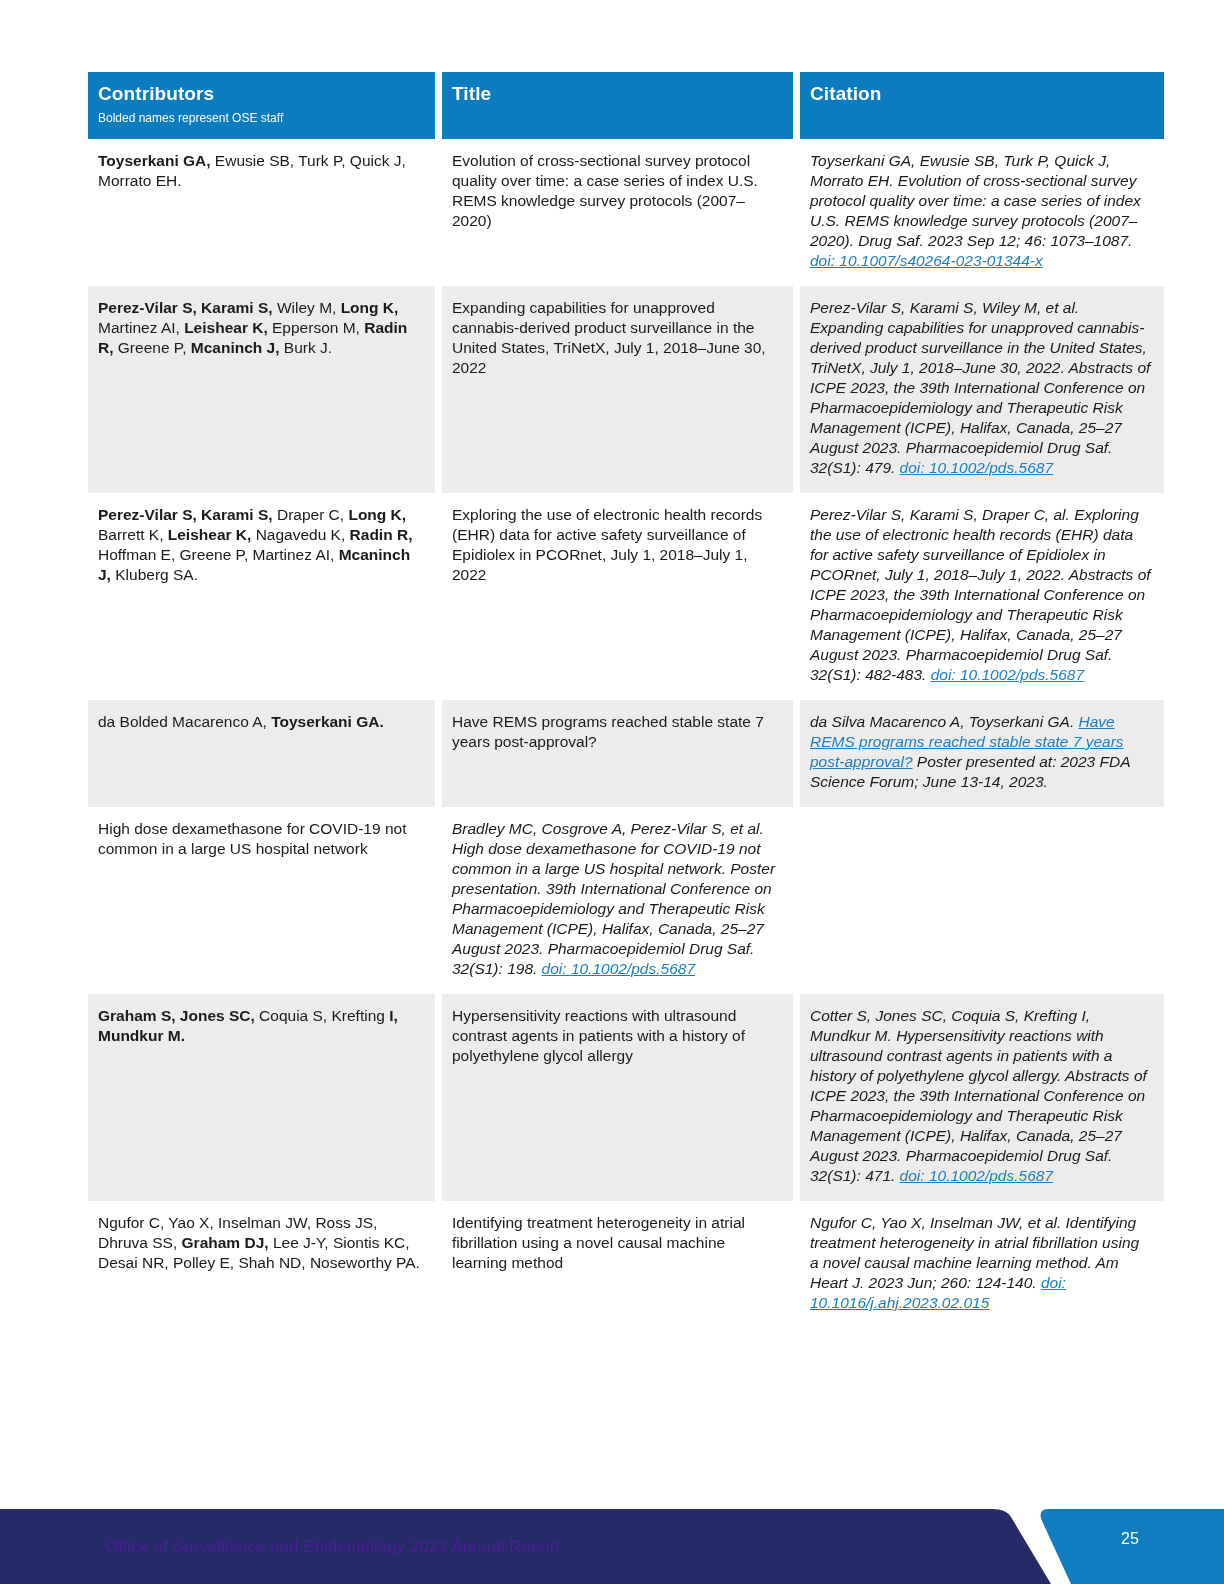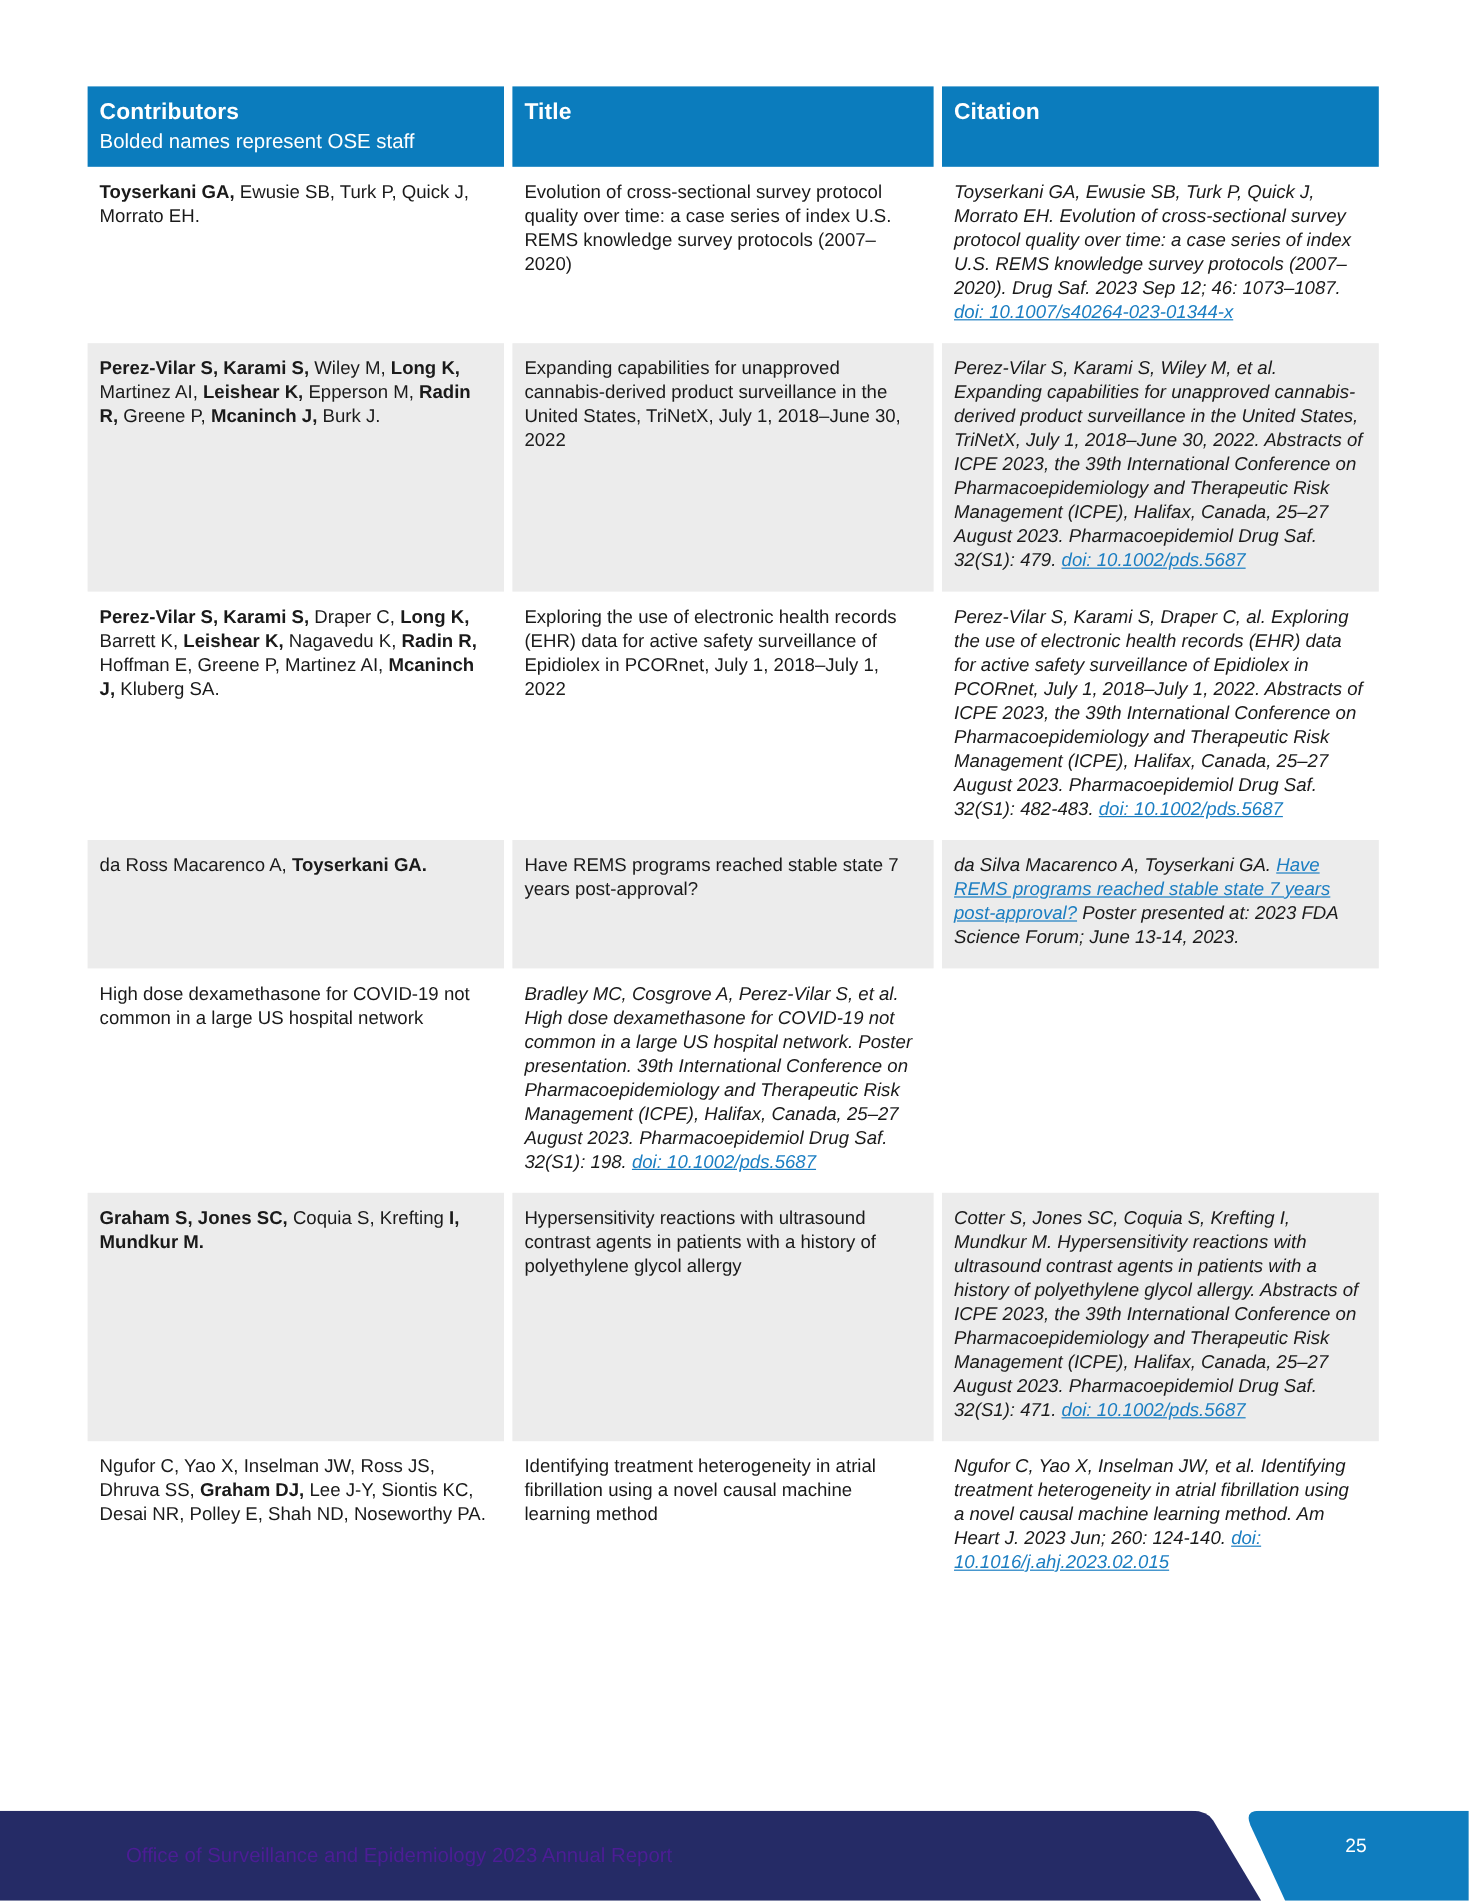--- a/index.html
+++ b/index.html
@@ -1,26 +1,26 @@
 <!DOCTYPE html>
 <html><head>
 <meta charset="utf-8">
 <style>
   html,body{margin:0;padding:0;}
   body{
     width:1224px;height:1584px;position:relative;background:#ffffff;
     font-family:"Liberation Sans","DejaVu Sans",sans-serif;
     color:#1a1a1a;overflow:hidden;
   }
-  .pubtable{position:absolute;left:73px;top:72px;width:1076px;}
+  .pubtable{position:absolute;left:88px;top:72px;width:1076px;}
   .trow{display:grid;grid-template-columns:347px 351px 364px;column-gap:7px;}
   .cell{padding:12px 12px 15px 10px;font-size:15.5px;line-height:20px;background:transparent;}
   .thead .cell{background:#0b7cbd;color:#ffffff;padding:12px 10px 11px 10px;}
   .th-label{font-size:19px;font-weight:bold;letter-spacing:.1px;}
-  .th-sub{font-size:17px;margin-top:4px;font-weight:normal;}
+  .th-sub{font-size:12px;margin-top:4px;font-weight:normal;}
   .trow.shaded .cell{background:#ececec;}
   .contrib-cell .b{font-weight:bold;}
   .cite-cell{font-style:italic;}
   a.cite-link{color:#1b7ec2;text-decoration:underline;cursor:pointer;}
   .page-footer{position:absolute;left:0;bottom:0;width:1224px;height:75px;}
   .page-footer svg{position:absolute;left:0;top:0;display:block;}
   .footer-title{
     position:absolute;left:105px;top:0;height:75px;display:flex;align-items:center;
     color:#4c1d95;font-size:17px;
   }
@@ -55,21 +55,21 @@
         <div class="cell contrib-cell"><span class="b">Perez-Vilar S, Karami S,</span><span> Wiley M, </span><span class="b">Long K,</span><span> Martinez AI, </span><span class="b">Leishear K,</span><span> Epperson M, </span><span class="b">Radin R,</span><span> Greene P, </span><span class="b">Mcaninch J,</span><span> Burk J.</span></div>
         <div class="cell title-cell">Expanding capabilities for unapproved cannabis-derived product surveillance in the United States, TriNetX, July 1, 2018–June 30, 2022</div>
         <div class="cell cite-cell"><span>Perez-Vilar S, Karami S, Wiley M, et al. Expanding capabilities for unapproved cannabis-derived product surveillance in the United States, TriNetX, July 1, 2018–June 30, 2022. Abstracts of ICPE 2023, the 39th International Conference on Pharmacoepidemiology and Therapeutic Risk Management (ICPE), Halifax, Canada, 25–27 August 2023. Pharmacoepidemiol Drug Saf. 32(S1): 479. </span><a class="cite-link" href="#">doi: 10.1002/pds.5687</a></div>
       </div>
       <div class="trow">
         <div class="cell contrib-cell"><span class="b">Perez-Vilar S, Karami S,</span><span> Draper C, </span><span class="b">Long K,</span><span> Barrett K, </span><span class="b">Leishear K,</span><span> Nagavedu K, </span><span class="b">Radin R,</span><span> Hoffman E, Greene P, Martinez AI, </span><span class="b">Mcaninch J,</span><span> Kluberg SA.</span></div>
         <div class="cell title-cell">Exploring the use of electronic health records (EHR) data for active safety surveillance of Epidiolex in PCORnet, July 1, 2018–July 1, 2022</div>
         <div class="cell cite-cell"><span>Perez-Vilar S, Karami S, Draper C, al. Exploring the use of electronic health records (EHR) data for active safety surveillance of Epidiolex in PCORnet, July 1, 2018–July 1, 2022. Abstracts of ICPE 2023, the 39th International Conference on Pharmacoepidemiology and Therapeutic Risk Management (ICPE), Halifax, Canada, 25–27 August 2023. Pharmacoepidemiol Drug Saf. 32(S1): 482-483. </span><a class="cite-link" href="#">doi: 10.1002/pds.5687</a></div>
       </div>
       <div class="trow shaded">
-        <div class="cell contrib-cell"><span>da Ross Macarenco A, </span><span class="b">Toyserkani GA.</span></div>
+        <div class="cell contrib-cell"><span>da Bolded Macarenco A, </span><span class="b">Toyserkani GA.</span></div>
         <div class="cell title-cell">Have REMS programs reached stable state 7 years post-approval?</div>
         <div class="cell cite-cell"><span>da Silva Macarenco A, Toyserkani GA. </span><a class="cite-link" href="#">Have REMS programs reached stable state 7 years post-approval?</a><span> Poster presented at: 2023 FDA Science Forum; June 13-14, 2023.</span></div>
       </div>
       <div class="trow">
         <div class="cell title-cell">High dose dexamethasone for COVID-19 not common in a large US hospital network</div>
         <div class="cell cite-cell"><span>Bradley MC, Cosgrove A, Perez-Vilar S, et al. High dose dexamethasone for COVID-19 not common in a large US hospital network. Poster presentation. 39th International Conference on Pharmacoepidemiology and Therapeutic Risk Management (ICPE), Halifax, Canada, 25–27 August 2023. Pharmacoepidemiol Drug Saf. 32(S1): 198. </span><a class="cite-link" href="#">doi: 10.1002/pds.5687</a></div>
       </div>
       <div class="trow shaded">
         <div class="cell contrib-cell"><span class="b">Graham S, Jones SC,</span><span> Coquia S, Krefting </span><span class="b">I, Mundkur M.</span></div>
         <div class="cell title-cell">Hypersensitivity reactions with ultrasound contrast agents in patients with a history of polyethylene glycol allergy</div>

